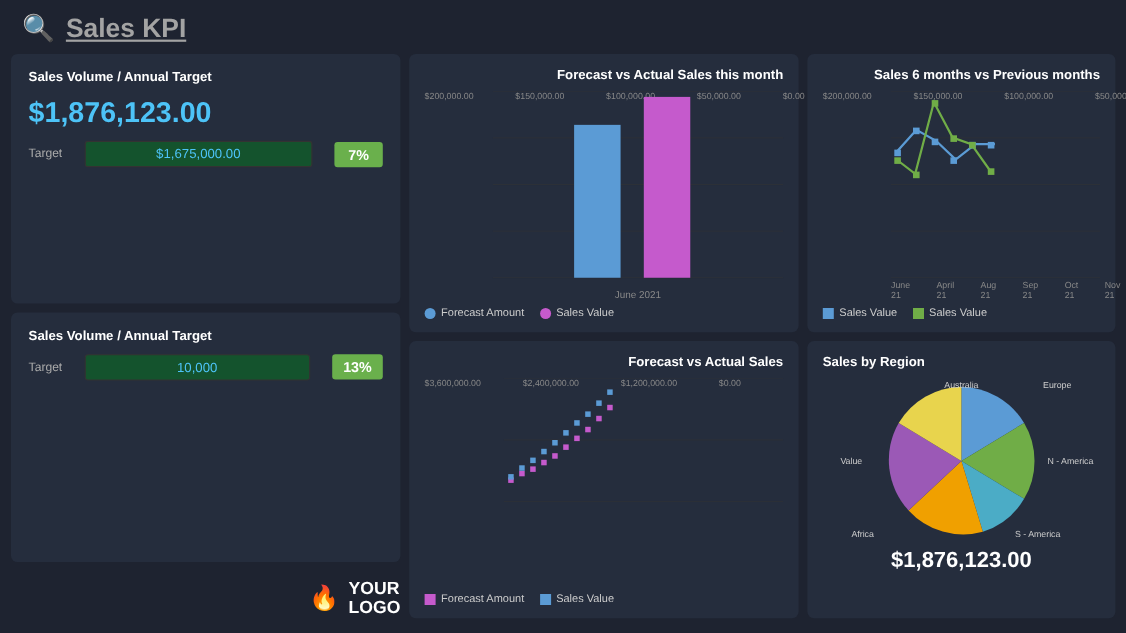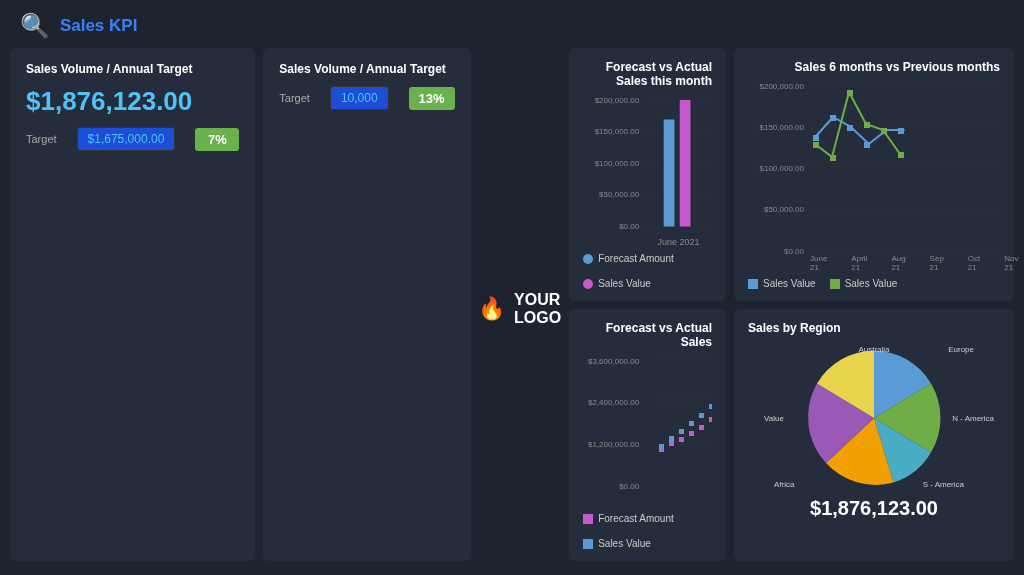--- a/index.html
+++ b/index.html
@@ -11,21 +11,21 @@
       height: 575px;
       overflow: hidden;
     }
     .header {
       display: flex;
       align-items: center;
       padding: 12px 20px 8px;
       gap: 10px;
     }
     .header-icon { font-size: 24px; }
-    .header-title { font-size: 17px; font-weight: bold; color: #3b82f6; }
+    .header-title { font-size: 24px; font-weight: bold; color: #a3a3a3; text-decoration: underline; }
     .dashboard {
       display: grid;
       grid-template-columns: 1fr 1fr 280px;
       grid-template-rows: 1fr 1fr;
       gap: 8px;
       padding: 0 10px 10px;
       height: calc(575px - 52px);
     }
     .card {
       background: #252d3d;
@@ -37,21 +37,21 @@
     .card-title {
       font-size: 12px;
       font-weight: bold;
       color: #fff;
       margin-bottom: 8px;
       text-align: right;
     }
     .right-panel {
       grid-row: 1 / 3;
       display: flex;
-      flex-direction: row;
+      flex-direction: column;
       gap: 8px;
     }
     .kpi-card {
       background: #252d3d;
       border-radius: 6px;
       padding: 14px 16px;
       flex: 1;
     }
     .kpi-title {
       font-size: 12px;
@@ -71,27 +71,28 @@
       color: #4dc3f7;
       margin-bottom: 10px;
     }
     .kpi-row {
       display: flex;
       align-items: center;
       gap: 20px;
     }
     .kpi-label { font-size: 11px; color: #aaa; }
     .kpi-target {
-      background: #1d4ed8;
+      background: #14532d;
       border: 1px solid #333;
       color: #4dc3f7;
       font-size: 12px;
       padding: 4px 10px;
       border-radius: 3px;
       flex: 1;
+      text-align: center;
     }
     .kpi-badge {
       background: #6ab04c;
       color: #fff;
       font-size: 13px;
       font-weight: bold;
       padding: 4px 10px;
       border-radius: 3px;
       min-width: 44px;
       text-align: center;
@@ -137,22 +138,23 @@
       height: 10px;
       display: inline-block;
     }
     .y-axis-labels {
       position: absolute;
       left: 0;
       top: 0;
       bottom: 16px;
       width: 60px;
       display: flex;
-      flex-direction: column;
+      flex-direction: row;
       justify-content: space-between;
+      gap: 34px;
     }
     .y-label { font-size: 8px; color: #888; text-align: right; padding-right: 4px; }
     .x-label-center {
       position: absolute;
       bottom: 0;
       left: 62px;
       right: 0;
       font-size: 9px;
       color: #888;
       text-align: center;

